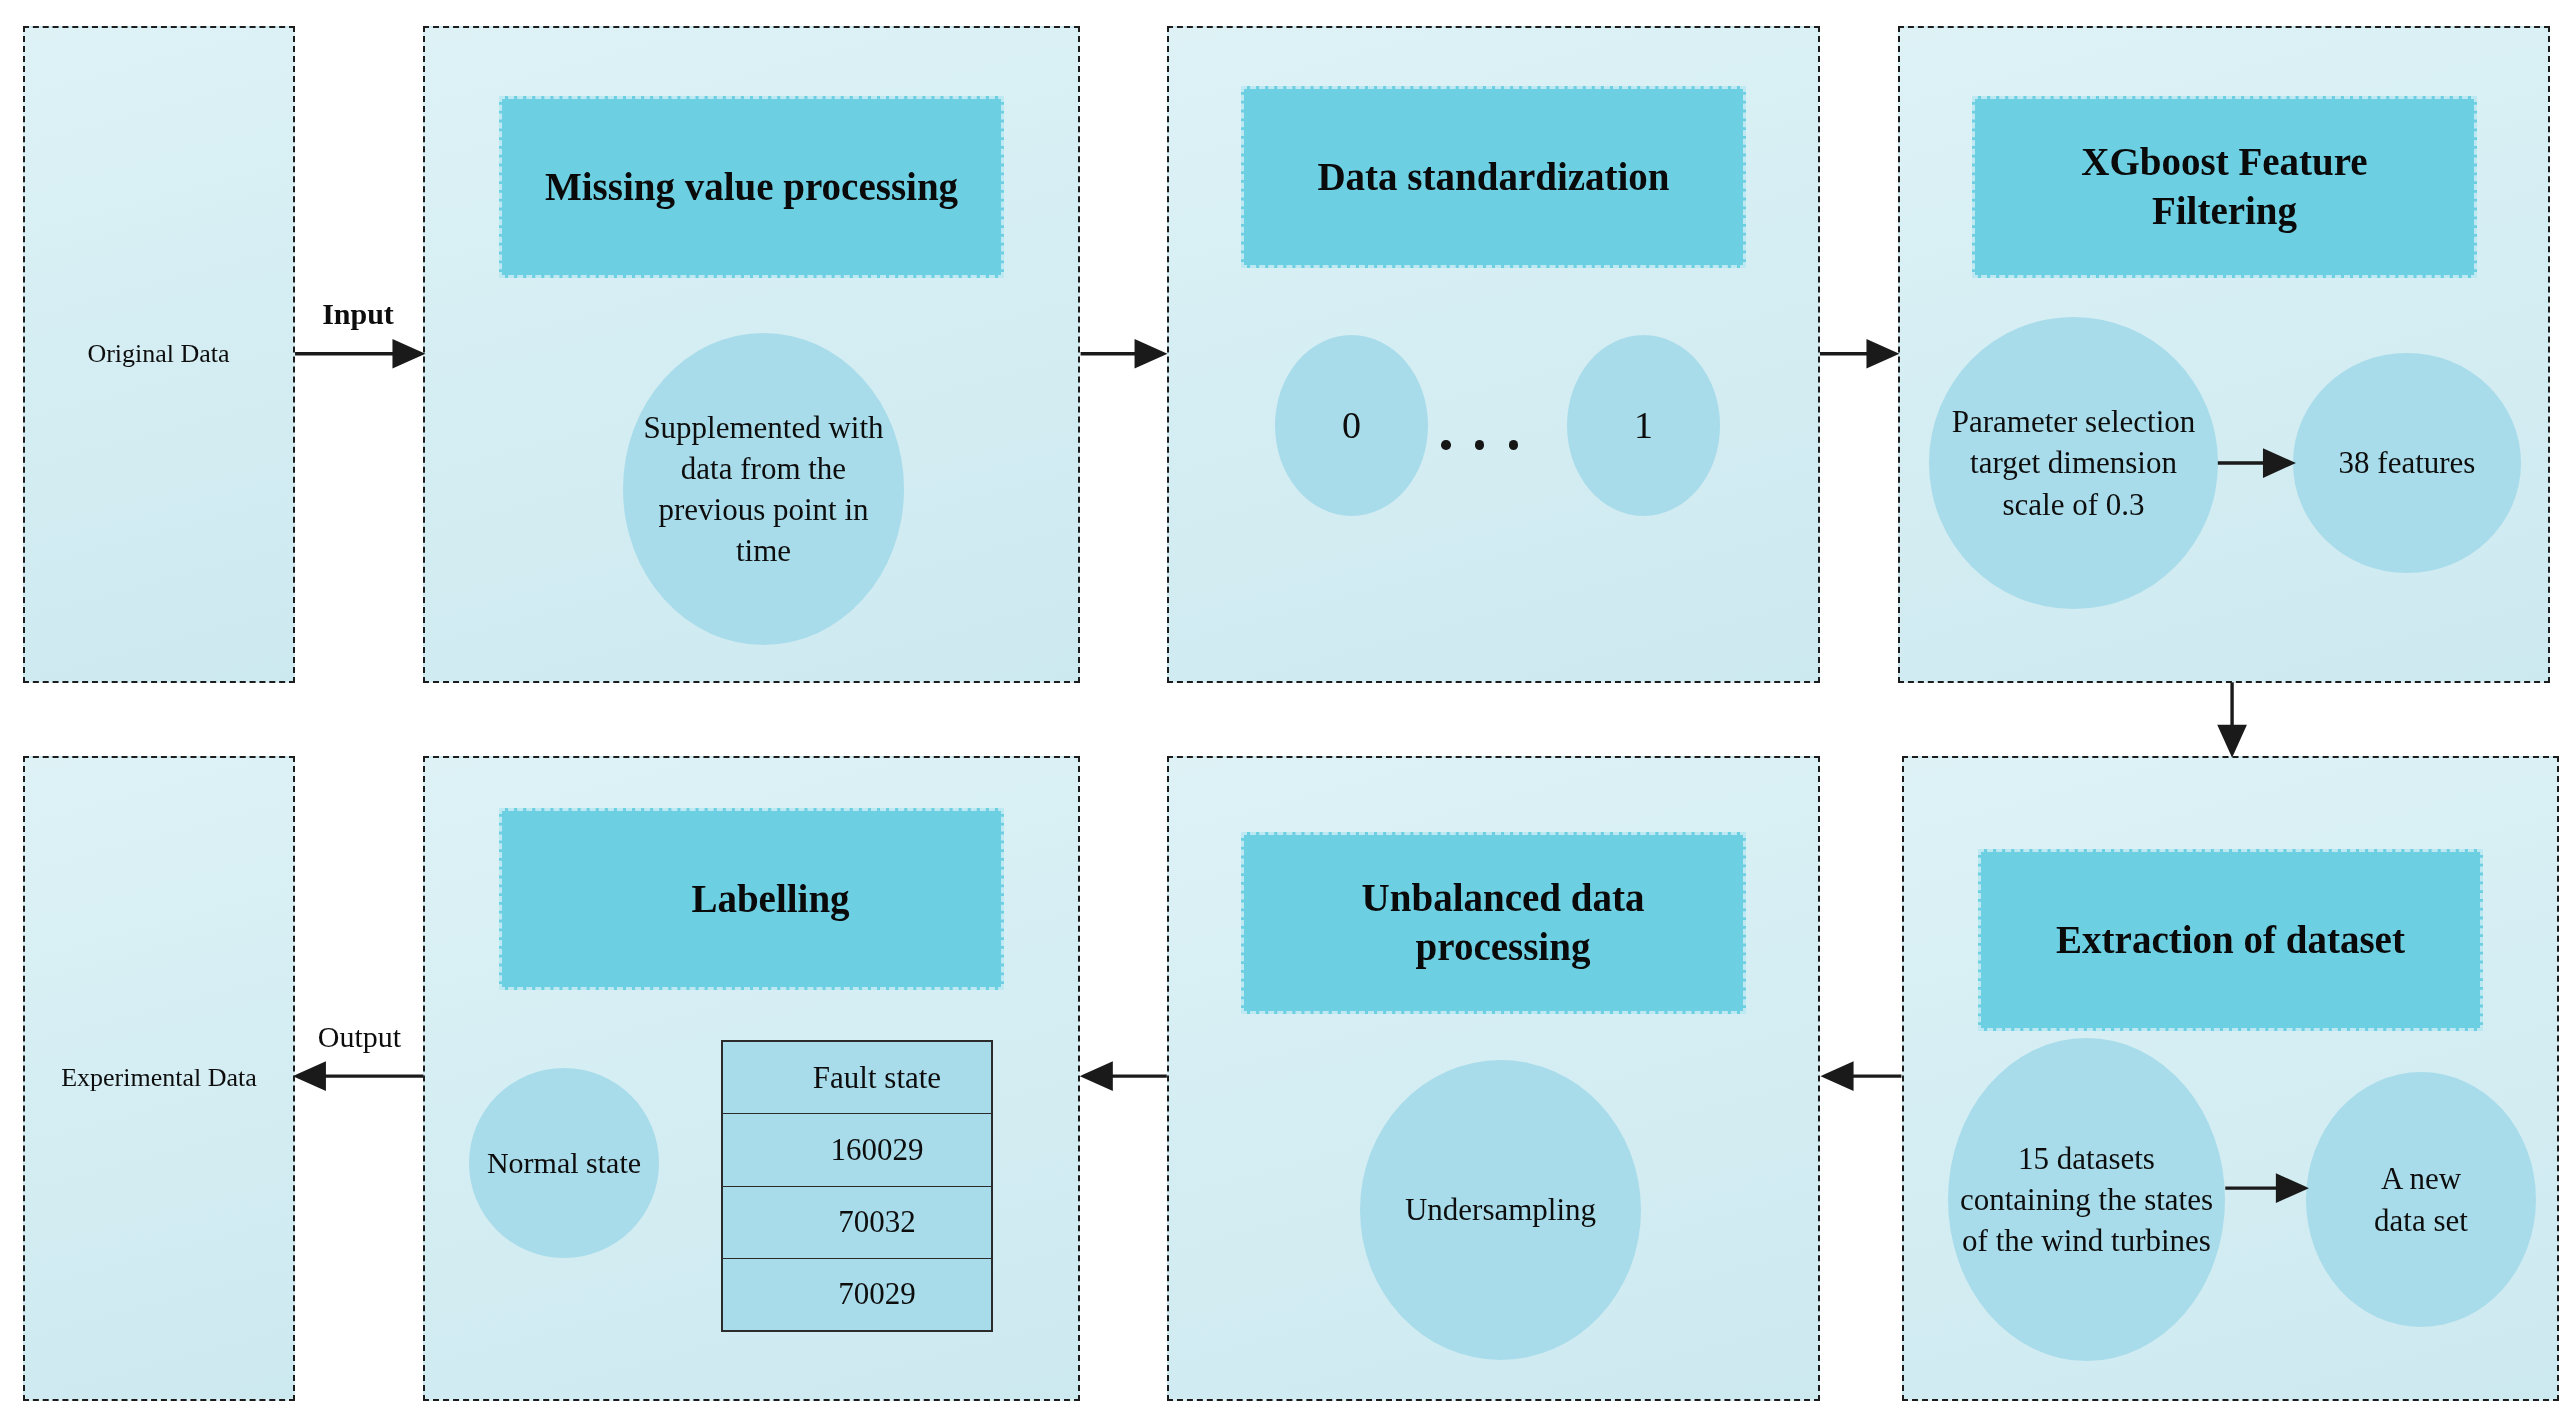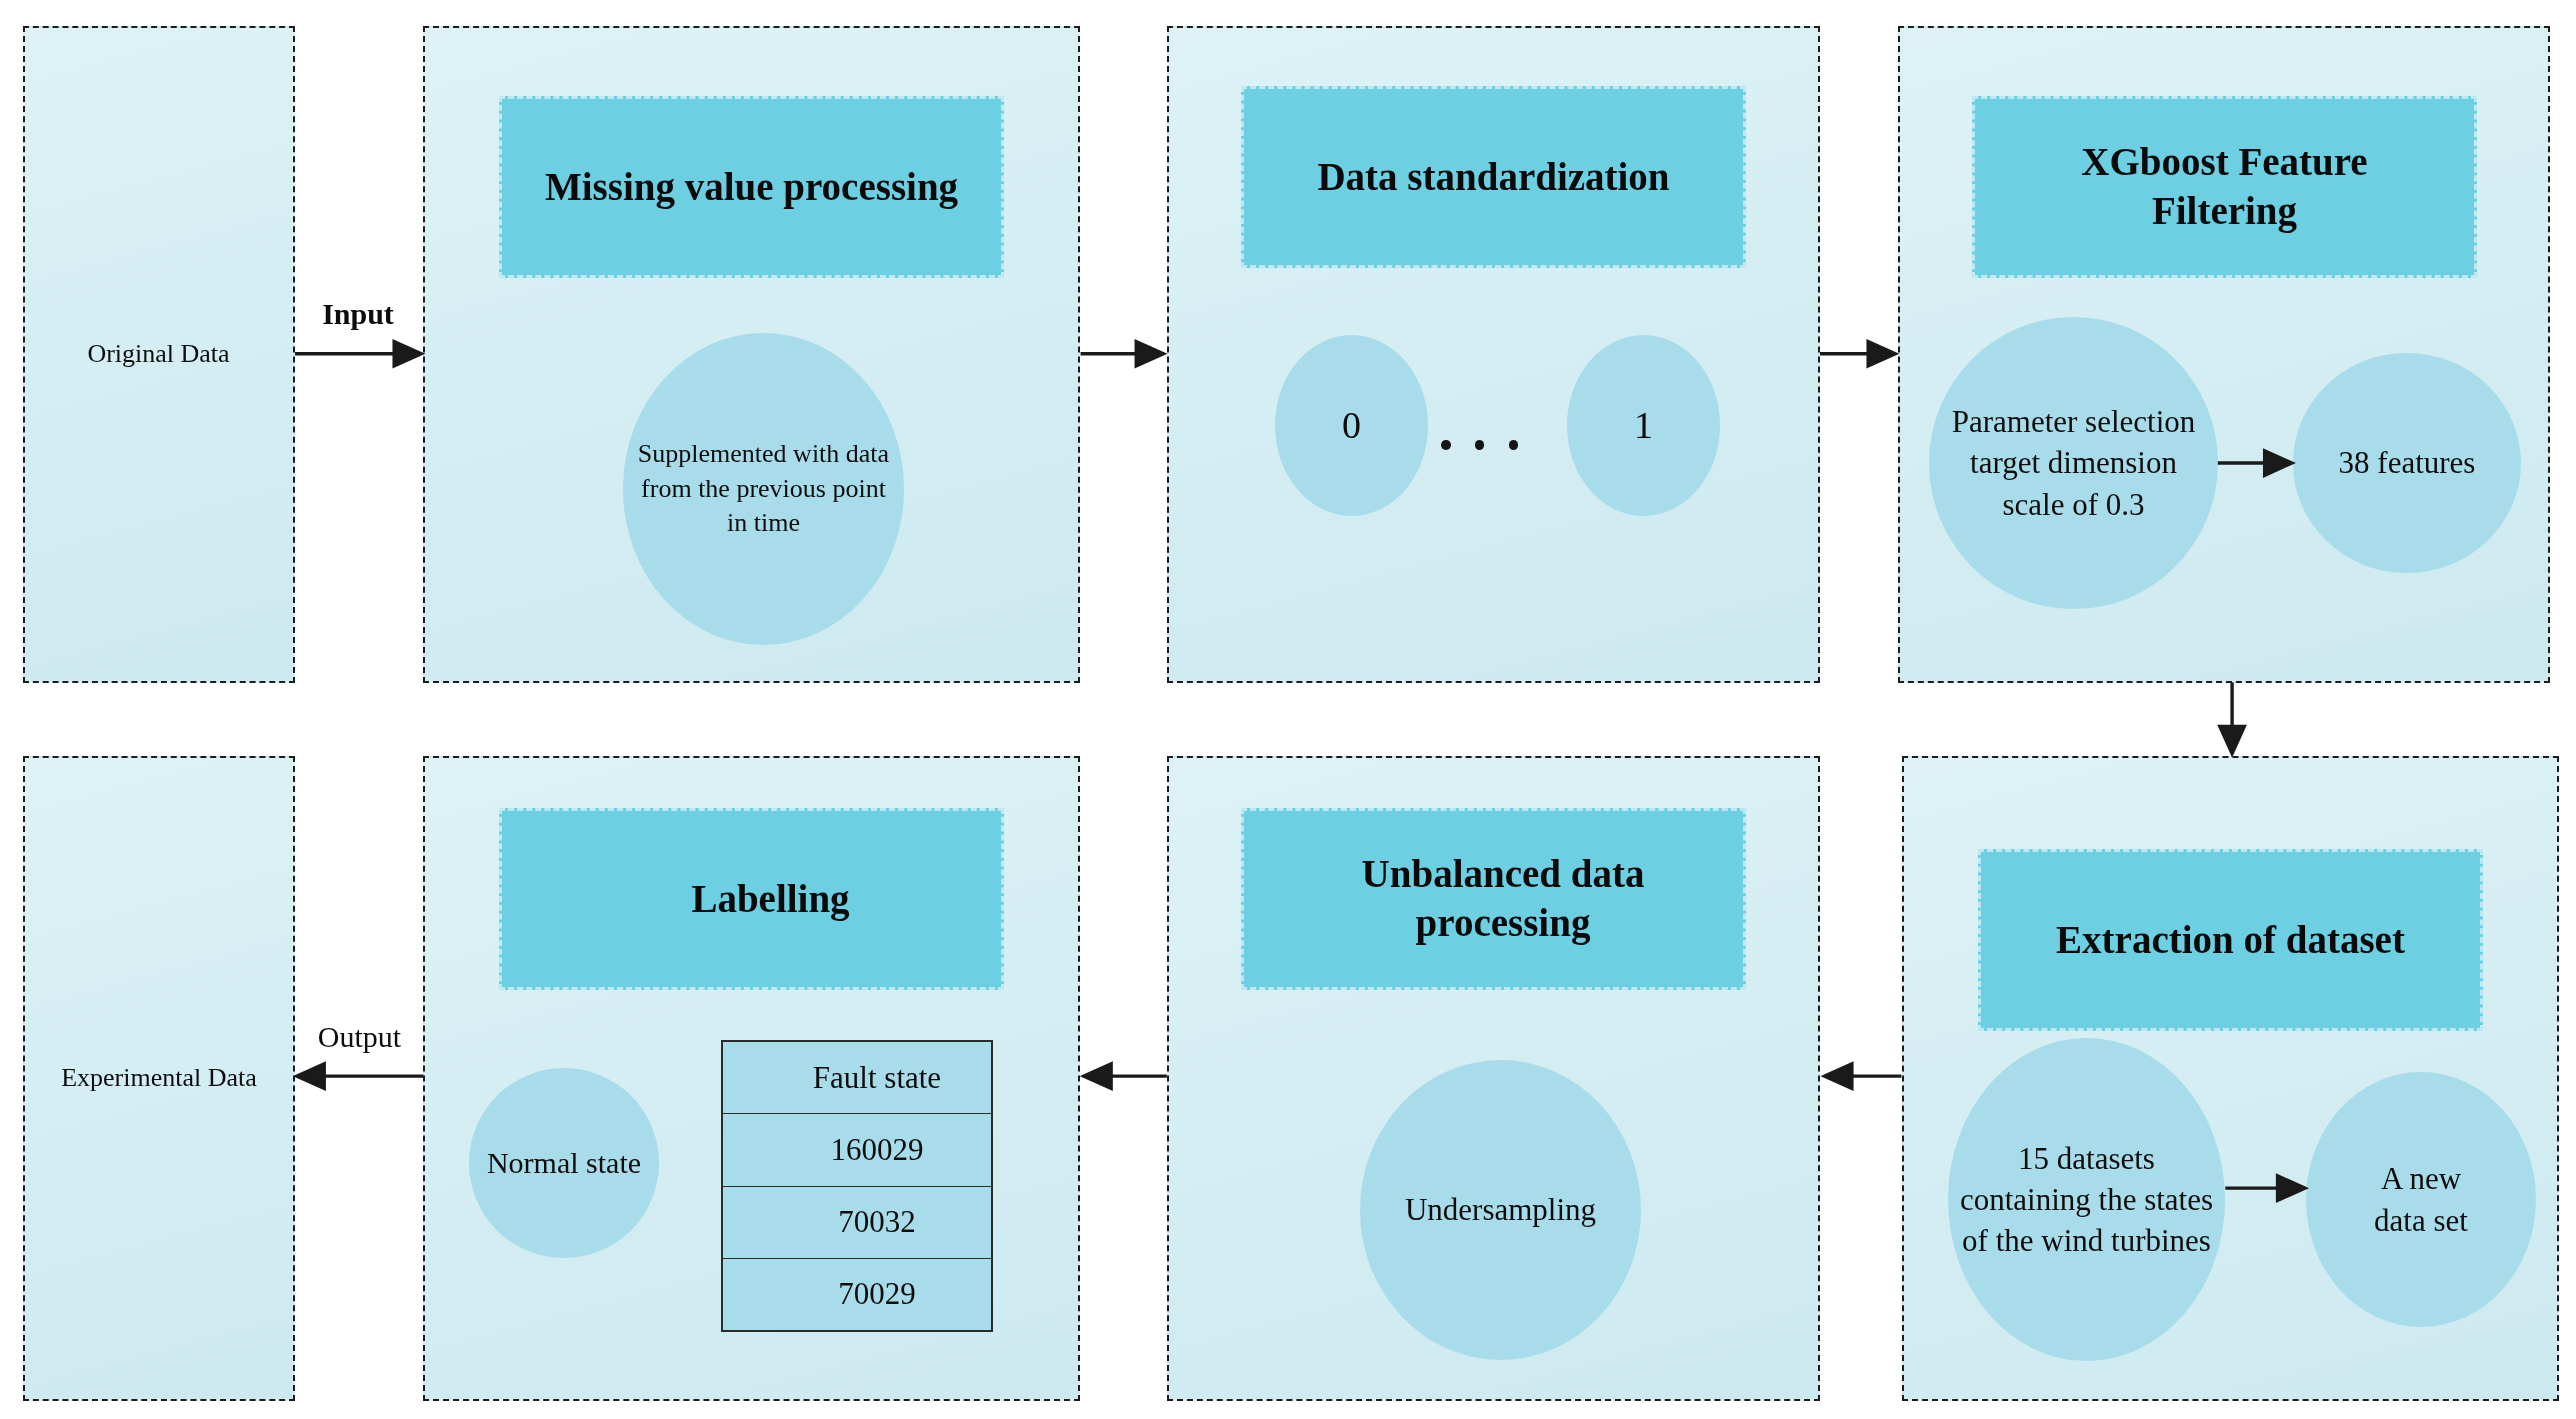--- a/index.html
+++ b/index.html
@@ -85,29 +85,29 @@
   <div class="hdr" style="left:1241px;top:86px;">
     <div class="hdr-label">Data standardization</div>
   </div>
   <div class="hdr" style="left:1972px;top:96px;">
     <div class="hdr-label narrow">XGboost Feature Filtering</div>
   </div>
 
   <div class="hdr" style="left:499px;top:808px;padding-left:38px;">
     <div class="hdr-label">Labelling</div>
   </div>
-  <div class="hdr" style="left:1241px;top:808px;padding-left:19px;">
+  <div class="hdr" style="left:1241px;top:832px;padding-left:19px;">
     <div class="hdr-label narrow">Unbalanced data processing</div>
   </div>
   <div class="hdr" style="left:1978px;top:849px;">
     <div class="hdr-label">Extraction of dataset</div>
   </div>
 
   <div class="bubble" style="left:623px;top:333px;width:281px;height:312px;">
-    <div class="bubble-label" style="max-width:266px;font-size:26px;">Supplemented with data from the previous point in time</div>
+    <div class="bubble-label" style="max-width:266px;font-size:31px;">Supplemented with data from the previous point in time</div>
   </div>
 
   <div class="bubble" style="left:1275px;top:335px;width:153px;height:181px;">
     <div class="bubble-label" style="font-size:38px;">0</div>
   </div>
   <div class="dots" style="left:1441px;top:440px;">
     <span class="dot"></span>
     <span class="dot"></span>
     <span class="dot"></span>
   </div>

